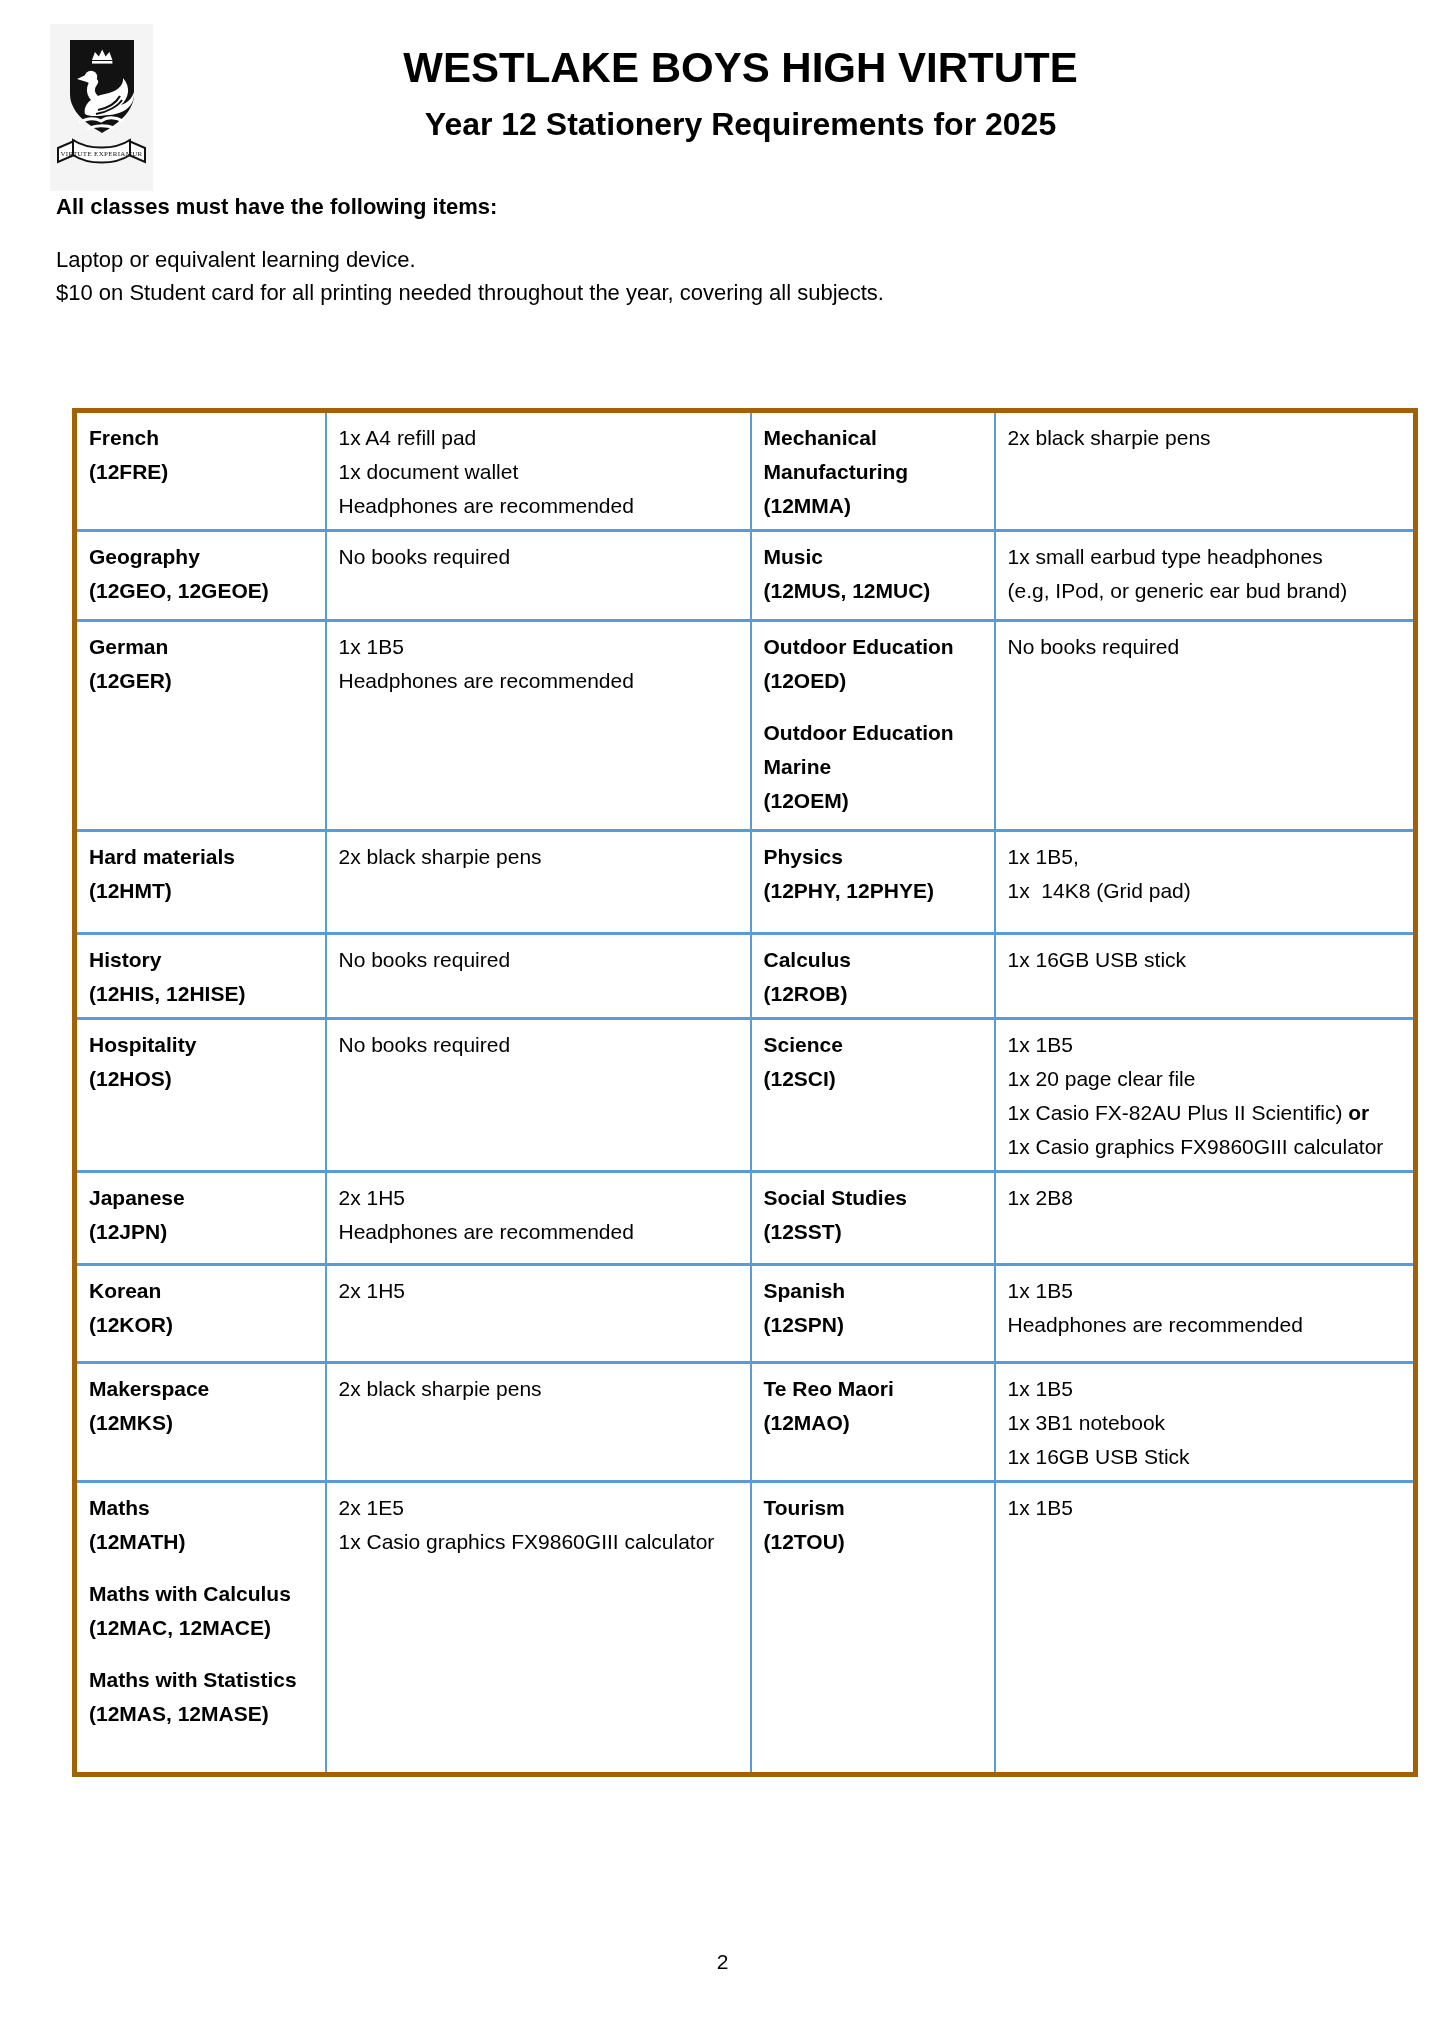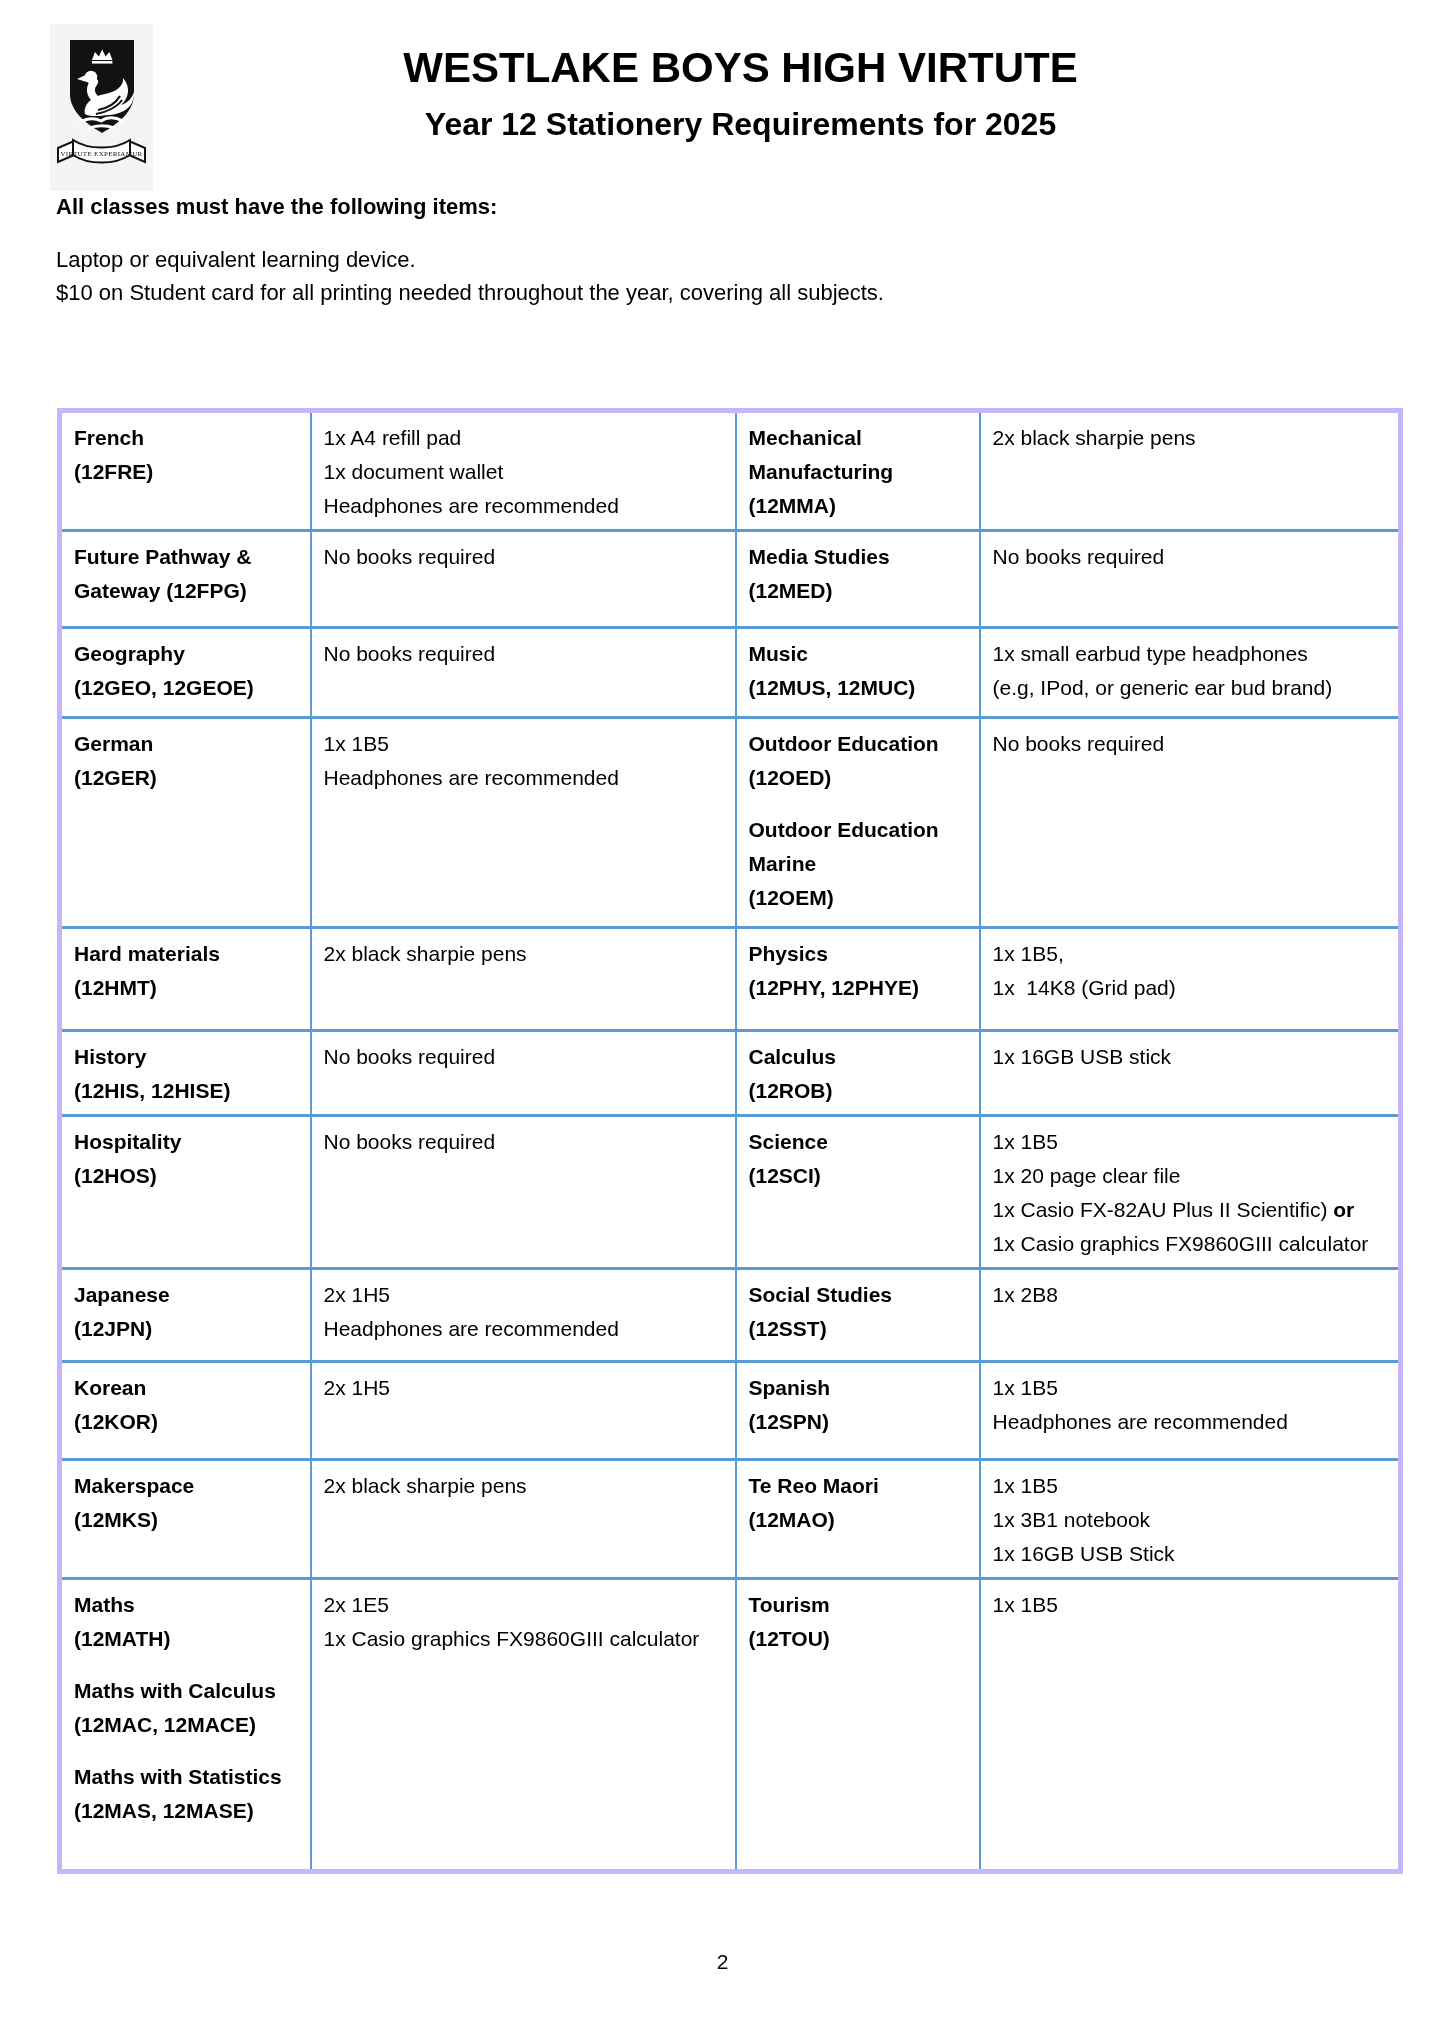--- a/index.html
+++ b/index.html
@@ -23,23 +23,23 @@
     text-align:center; font-size:32px; font-weight:bold;
   }
   .intro-heading { position:absolute; left:56px; top:194px; font-size:22px; font-weight:bold; }
   .intro-line1  { position:absolute; left:56px; top:247px; font-size:22px; }
   .intro-line2  { position:absolute; left:56px; top:280px; font-size:22px; }
   .pencil-note  {
     position:absolute; left:56px; top:346px; width:1340px;
     font-size:21px; font-weight:bold; text-decoration:underline;
   }
   table.stationery {
-    position:absolute; left:57px; top:408px; width:1341px;
+    position:absolute; left:72px; top:408px; width:1341px;
     border-collapse:collapse; table-layout:fixed;
-    border:5px solid #c4b5fd;
+    border:5px solid #a16207;
   }
   table.stationery td {
     border:2.5px solid var(--grid-blue,#5B9BD5);
     border-top-width:3.5px; border-bottom-width:3.5px;
     vertical-align:top; padding:8px 11px 6px 12px;
     font-size:21px;
   }
   td.subject-cell { font-weight:bold; font-size:20.5px; }
   .cell-line { line-height:34px; white-space:pre-wrap; }
   .cell-line.blank { height:18px; line-height:18px; }
@@ -111,36 +111,20 @@
           </td>
           <td class="subject-cell">
             <div class="cell-line"><b>Mechanical</b></div>
             <div class="cell-line"><b>Manufacturing</b></div>
             <div class="cell-line"><b>(12MMA)</b></div>
           </td>
           <td class="items-cell">
             <div class="cell-line">2x black sharpie pens</div>
           </td>
         </tr>
-        <tr style="height: 97px;">
-          <td class="subject-cell">
-            <div class="cell-line"><b>Future Pathway &amp;</b></div>
-            <div class="cell-line"><b>Gateway (12FPG)</b></div>
-          </td>
-          <td class="items-cell">
-            <div class="cell-line">No books required</div>
-          </td>
-          <td class="subject-cell">
-            <div class="cell-line"><b>Media Studies</b></div>
-            <div class="cell-line"><b>(12MED)</b></div>
-          </td>
-          <td class="items-cell">
-            <div class="cell-line">No books required</div>
-          </td>
-        </tr>
         <tr style="height: 90px;">
           <td class="subject-cell">
             <div class="cell-line"><b>Geography</b></div>
             <div class="cell-line"><b>(12GEO, 12GEOE)</b></div>
           </td>
           <td class="items-cell">
             <div class="cell-line">No books required</div>
           </td>
           <td class="subject-cell">
             <div class="cell-line"><b>Music</b></div>

